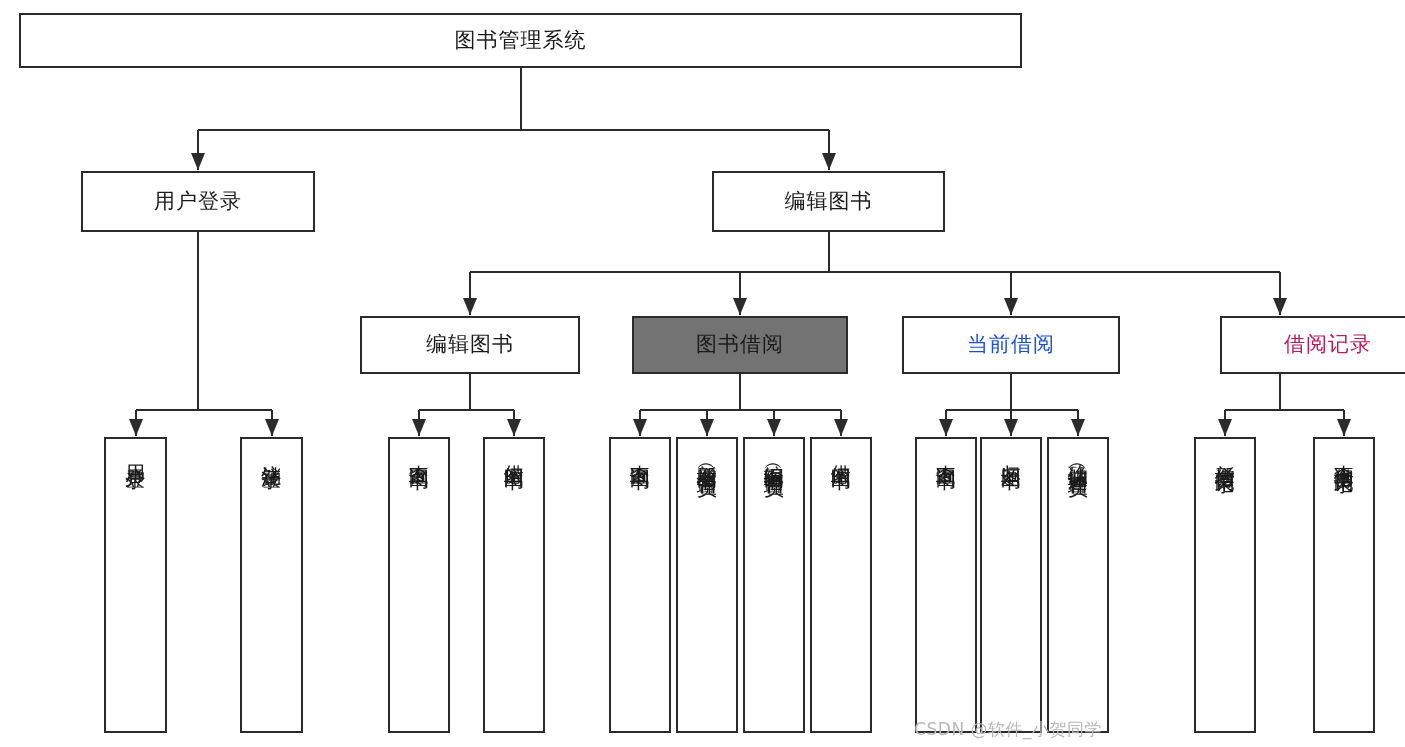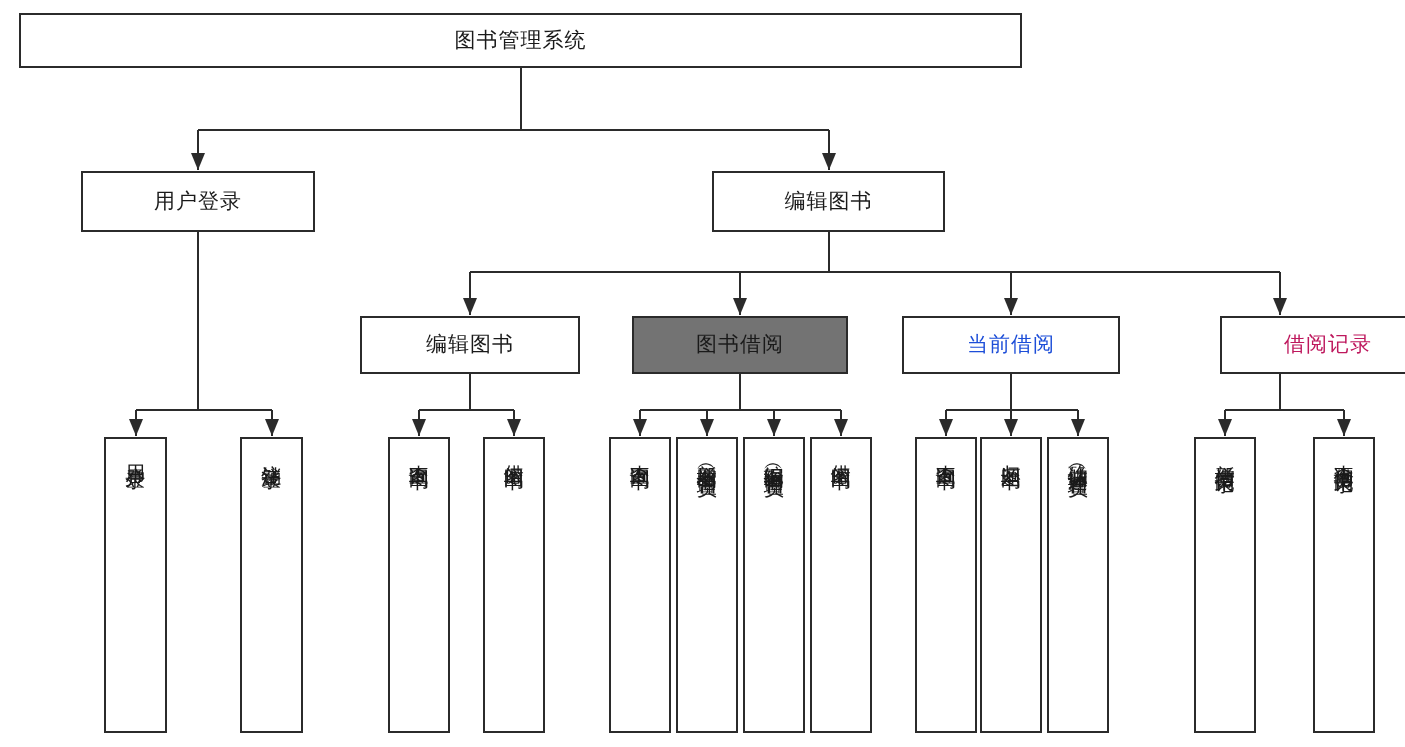--- a/index.html
+++ b/index.html
@@ -164,13 +164,14 @@
       <div class="node vertical" style="left: 1047px; top: 437px; width: 62px; height: 296px; border-color: rgb(43, 43, 43); background: rgb(255, 255, 255); color: rgb(26, 26, 26);">
         <span class="node-label">确认归还（管理员）</span>
       </div>
       <div class="node vertical" style="left: 1194px; top: 437px; width: 62px; height: 296px; border-color: rgb(43, 43, 43); background: rgb(255, 255, 255); color: rgb(26, 26, 26);">
         <span class="node-label">新增借阅记录</span>
       </div>
       <div class="node vertical" style="left: 1313px; top: 437px; width: 62px; height: 296px; border-color: rgb(43, 43, 43); background: rgb(255, 255, 255); color: rgb(26, 26, 26);">
         <span class="node-label">查询借阅记录</span>
       </div>
     </div>
+  <div id="watermark">CSDN @软件_小贺同学</div>
 </div>
 
 </body></html>

